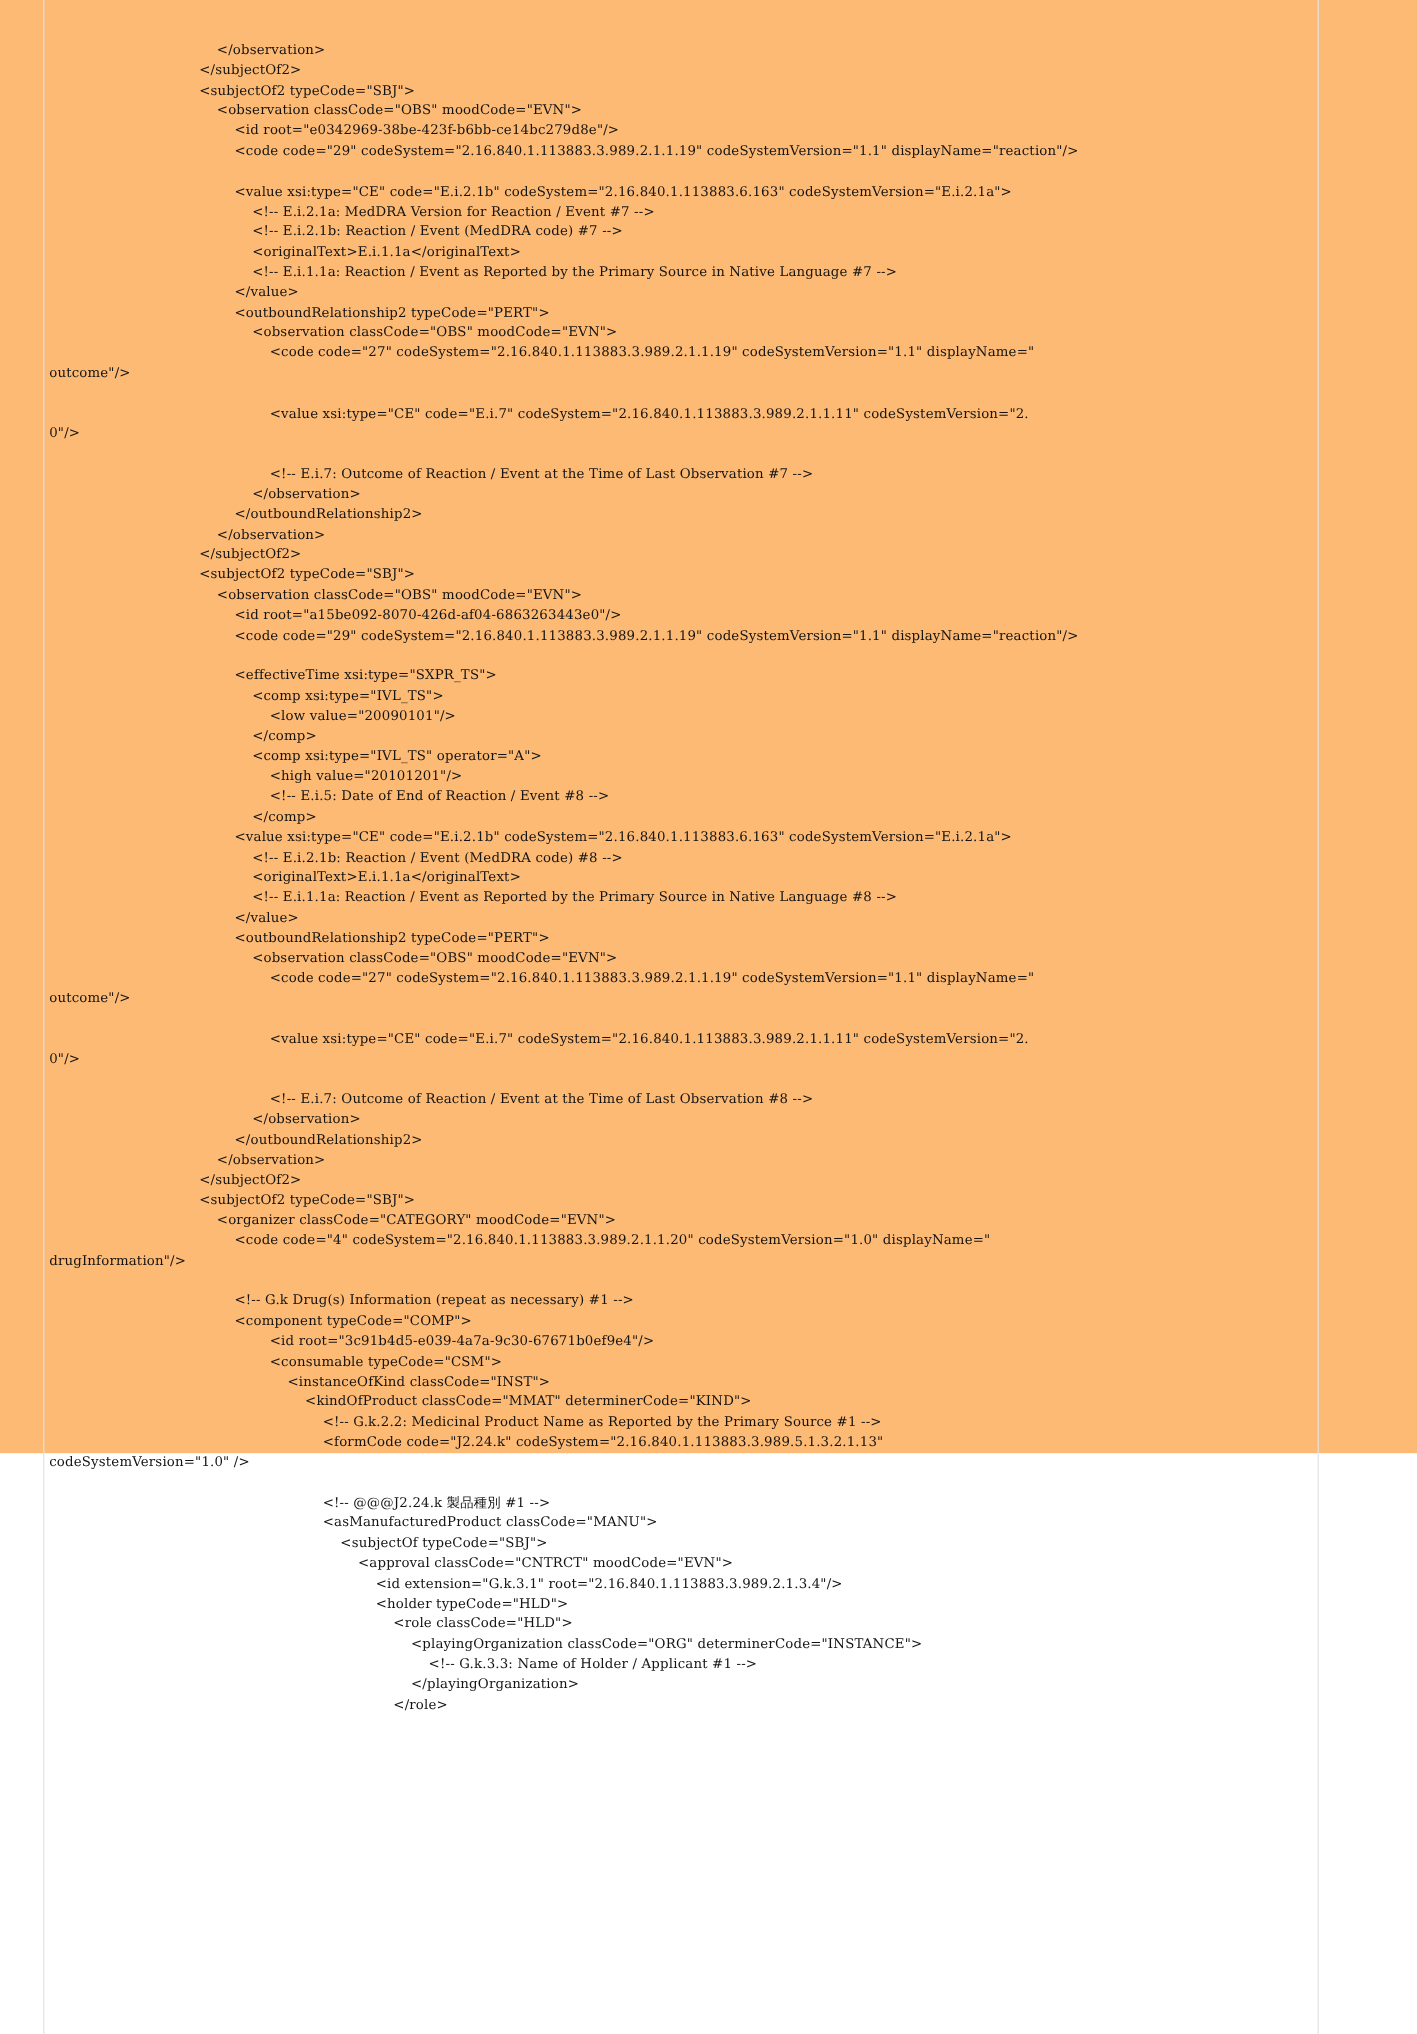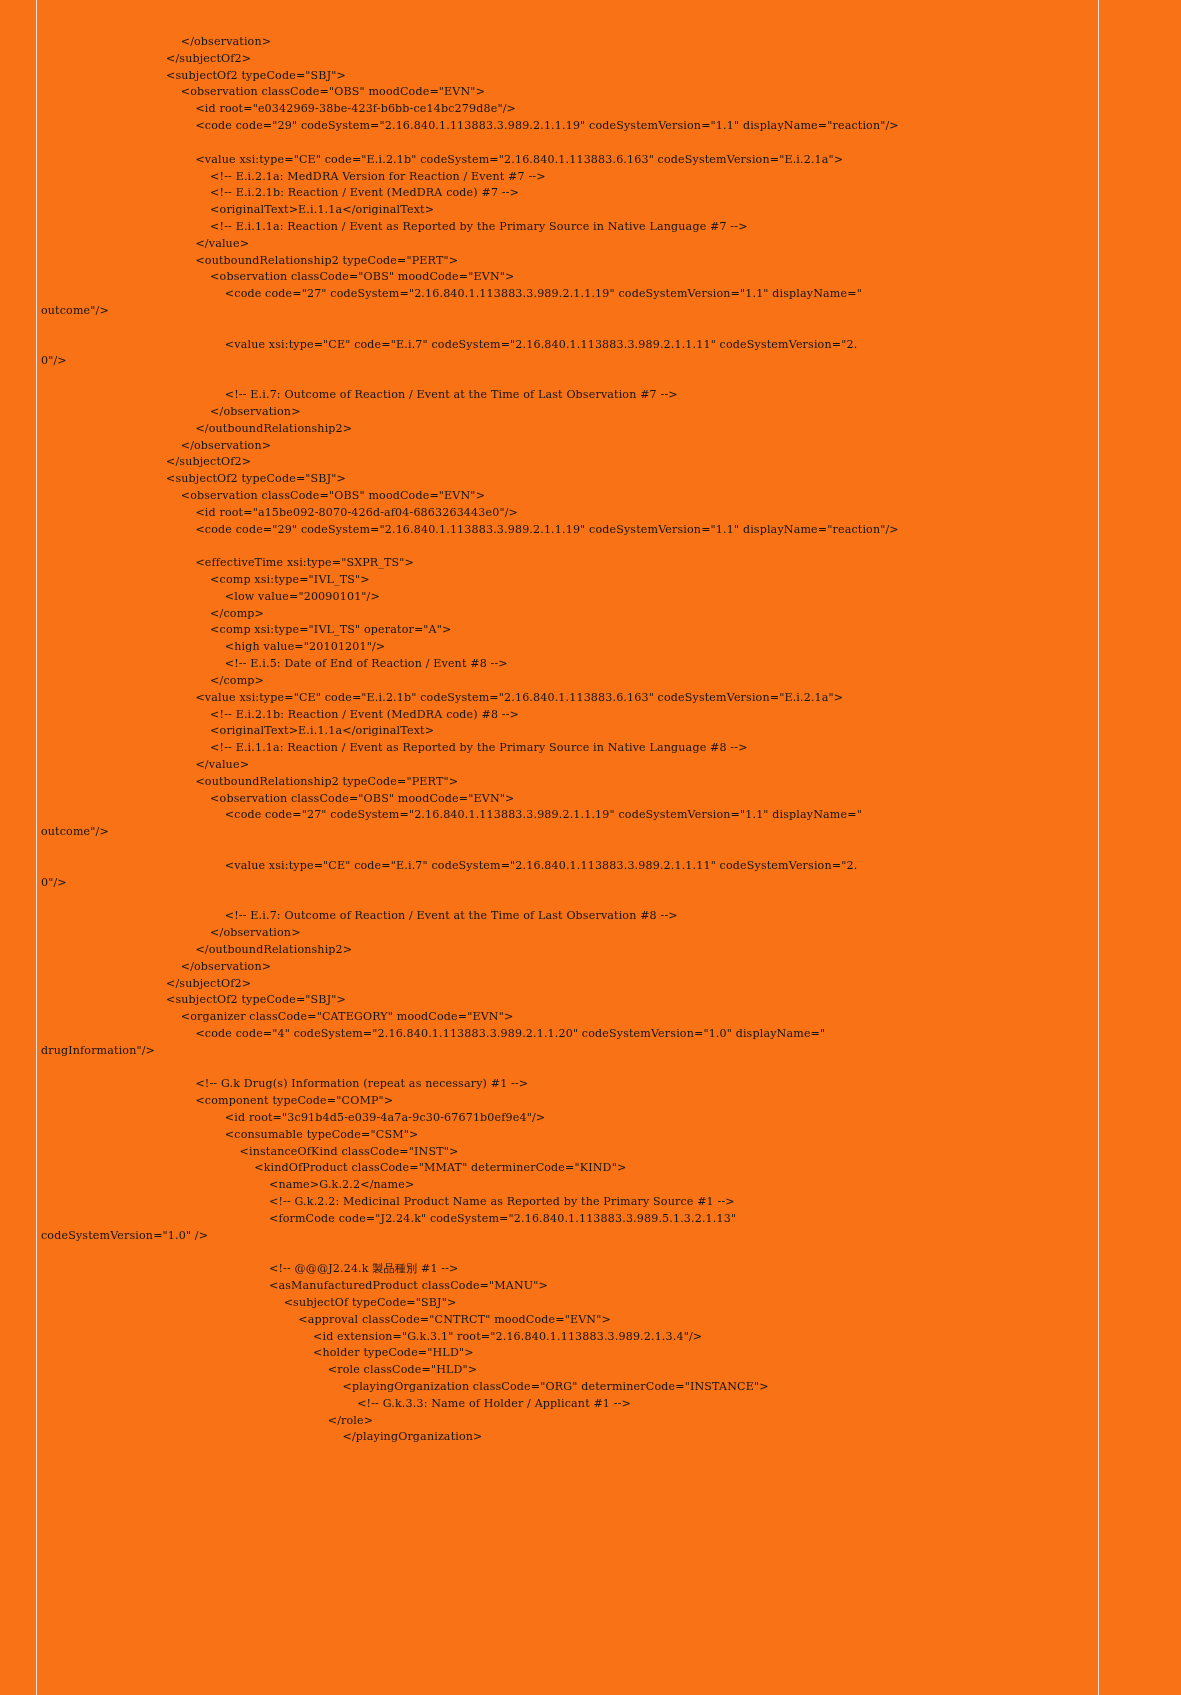--- a/index.html
+++ b/index.html
@@ -15,22 +15,22 @@
     font-family: "DejaVu Serif", "Liberation Serif", serif;
     color: #111111;
     overflow: hidden;
   }
 
   
   #page {
     position: absolute;
     left: 0; top: 0;
     width: 1181px;
-    height: 1695px;
-    background: #f97316;
+    height: 1211px;
+    background: #fdba74;
   }
   #page::before {
     content: "";
     position: absolute;
     left: 36px; top: 0;
     width: 1px; height: 1695px;
     background: #e3e3e3;
   }
   #page::after {
     content: "";
@@ -133,30 +133,29 @@
       <div class="code-line">                                      &lt;organizer classCode="CATEGORY" moodCode="EVN"&gt;</div>
       <div class="code-line">                                          &lt;code code="4" codeSystem="2.16.840.1.113883.3.989.2.1.1.20" codeSystemVersion="1.0" displayName="</div>
       <div class="code-line wrap">drugInformation"/&gt;</div>
       <div class="code-line blank"></div>
       <div class="code-line">                                          &lt;!-- G.k Drug(s) Information (repeat as necessary) #1 --&gt;</div>
       <div class="code-line">                                          &lt;component typeCode="COMP"&gt;</div>
       <div class="code-line">                                                  &lt;id root="3c91b4d5-e039-4a7a-9c30-67671b0ef9e4"/&gt;</div>
       <div class="code-line">                                                  &lt;consumable typeCode="CSM"&gt;</div>
       <div class="code-line">                                                      &lt;instanceOfKind classCode="INST"&gt;</div>
       <div class="code-line">                                                          &lt;kindOfProduct classCode="MMAT" determinerCode="KIND"&gt;</div>
-      <div class="code-line">                                                              &lt;name&gt;G.k.2.2&lt;/name&gt;</div>
       <div class="code-line">                                                              &lt;!-- G.k.2.2: Medicinal Product Name as Reported by the Primary Source #1 --&gt;</div>
       <div class="code-line">                                                              &lt;formCode code="J2.24.k" codeSystem="2.16.840.1.113883.3.989.5.1.3.2.1.13"</div>
       <div class="code-line wrap">codeSystemVersion="1.0" /&gt;</div>
       <div class="code-line blank"></div>
       <div class="code-line">                                                              &lt;!-- @@@J2.24.k 製品種別 #1 --&gt;</div>
       <div class="code-line">                                                              &lt;asManufacturedProduct classCode="MANU"&gt;</div>
       <div class="code-line">                                                                  &lt;subjectOf typeCode="SBJ"&gt;</div>
       <div class="code-line">                                                                      &lt;approval classCode="CNTRCT" moodCode="EVN"&gt;</div>
       <div class="code-line">                                                                          &lt;id extension="G.k.3.1" root="2.16.840.1.113883.3.989.2.1.3.4"/&gt;</div>
       <div class="code-line">                                                                          &lt;holder typeCode="HLD"&gt;</div>
       <div class="code-line">                                                                              &lt;role classCode="HLD"&gt;</div>
       <div class="code-line">                                                                                  &lt;playingOrganization classCode="ORG" determinerCode="INSTANCE"&gt;</div>
       <div class="code-line">                                                                                      &lt;!-- G.k.3.3: Name of Holder / Applicant #1 --&gt;</div>
+      <div class="code-line">                                                                                  &lt;/playingOrganization&gt;</div>
       <div class="code-line">                                                                              &lt;/role&gt;</div>
-      <div class="code-line">                                                                                  &lt;/playingOrganization&gt;</div>
     </div>
 </div>
 
 </body></html>

